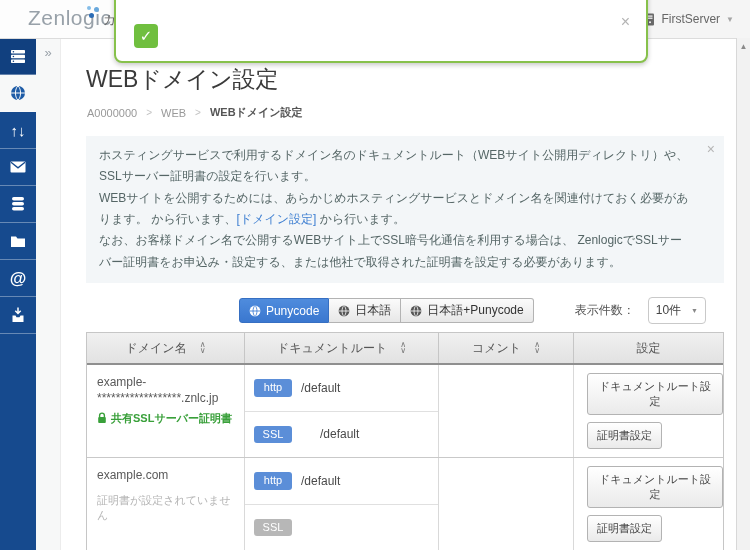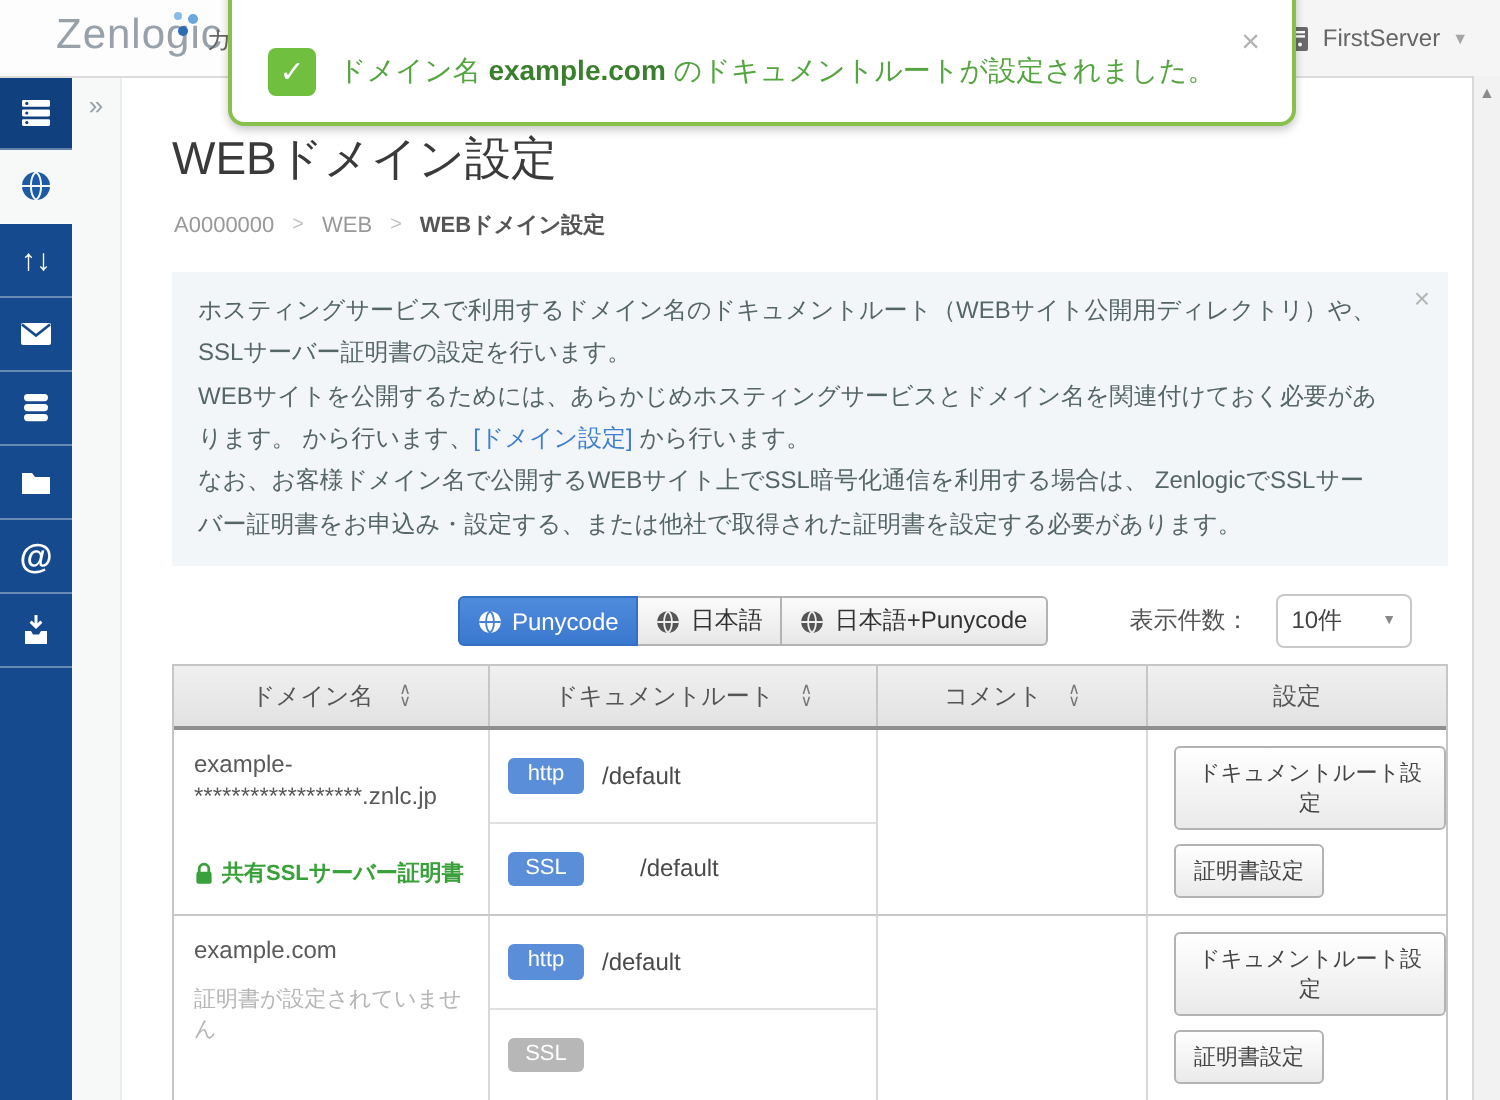--- a/index.html
+++ b/index.html
@@ -57,39 +57,39 @@
            justify-content:flex-end;gap:13px;padding-right:18px;}
   .toggle-group{display:flex;}
   .toggle{--bg:#efefef;display:inline-flex;align-items:center;gap:5px;height:23px;padding:0 9px;
           font-size:12px;color:#333;background:linear-gradient(#fbfbfb,#e7e7e7);
           border:1px solid #b3b3b3;border-left-width:0;cursor:pointer;}
   .toggle.first{border-left-width:1px;border-radius:3px 0 0 3px;}
   .toggle.last{border-radius:0 3px 3px 0;}
   .toggle.active{--bg:#4481d6;background:linear-gradient(#4f8cdd,#3a77cf);border-color:#366fc2;color:#fff;}
   .globe-mini{display:block;}
   .count-label{font-size:12px;color:#555;margin-left:28px;}
-  .dd{display:flex;align-items:center;gap:20px;border:1px solid #c9c9c9;border-radius:4px;background:#fff;
+  .dd{display:flex;align-items:center;gap:10px;border:1px solid #c9c9c9;border-radius:4px;background:#fff;
       padding:4px 7px;font-size:12px;color:#444;cursor:pointer;}
   .dd .caret{font-size:7px;color:#888;}
   
   .tbl{margin:8px 0 0 26px;width:638px;box-sizing:border-box;border:1px solid #c6c6c6;}
   .thead{display:grid;grid-template-columns:158px 194px 135px 149px;background:linear-gradient(#f0f0f0,#e2e2e2);
          border-bottom:2px solid #8f8f8f;}
   .th{display:flex;align-items:center;justify-content:center;gap:13px;height:30px;font-size:12px;color:#555;
       border-right:1px solid #c6c6c6;cursor:pointer;}
   .th.last{border-right:none;cursor:default;}
   .sort{display:flex;flex-direction:column;color:#777;}
   .sort span{font-size:8px;line-height:6px;}
   .trow{display:grid;grid-template-columns:158px 194px 135px 149px;min-height:58px;}
   .trow.tall{min-height:65px;}
   .trow + .trow{border-top:1px solid #c9c9c9;}
   .td{border-right:1px solid #d9d9d9;box-sizing:border-box;}
   .td.last{border-right:none;}
   .td-domain{padding:9px 10px 6px;font-size:12px;color:#5a5a5a;line-height:1.35;}
-  .cert-green{display:flex;align-items:center;gap:4px;margin-top:23px;color:#39a03a;font-weight:bold;font-size:11px;}
+  .cert-green{display:flex;align-items:center;gap:4px;margin-top:4px;color:#39a03a;font-weight:bold;font-size:11px;}
   .cert-gray{margin-top:10px;color:#b5b5b5;font-size:11px;}
   .td-doc{display:flex;flex-direction:column;padding:0;}
   .sub{flex:1;display:flex;align-items:center;gap:9px;padding:0 9px;}
   .sub + .sub{border-top:1px solid #e0e0e0;gap:28px;}
   .badge{min-width:26px;text-align:center;padding:2px 6px;border-radius:3px;background:#5b8ed8;color:#fff;
          font-size:11px;line-height:1.25;}
   .badge.off{background:#b7b7b7;}
   .path{font-size:12px;color:#4a4a4a;}
   .td-set{padding:8px 0 8px 13px;display:flex;flex-direction:column;align-items:flex-start;gap:7px;}
   .sbtn{font-size:11px;color:#444;background:linear-gradient(#ffffff,#eaeaea);border:1px solid #b3b3b3;
@@ -302,17 +302,16 @@
           <button class="sbtn small">証明書設定</button>
         </div>
       </div>
 
     </div>
 
   </div>
 
   <div class="banner">
     <span class="check-sq">✓</span>
-    <span class="banner-text"><span>ドメイン名 </span><b>example.com</b><span> のドキュメントルートが設定されました。</span></span>
     <span class="banner-close">×</span>
   </div>
 
 </div>
 
 </body></html>

